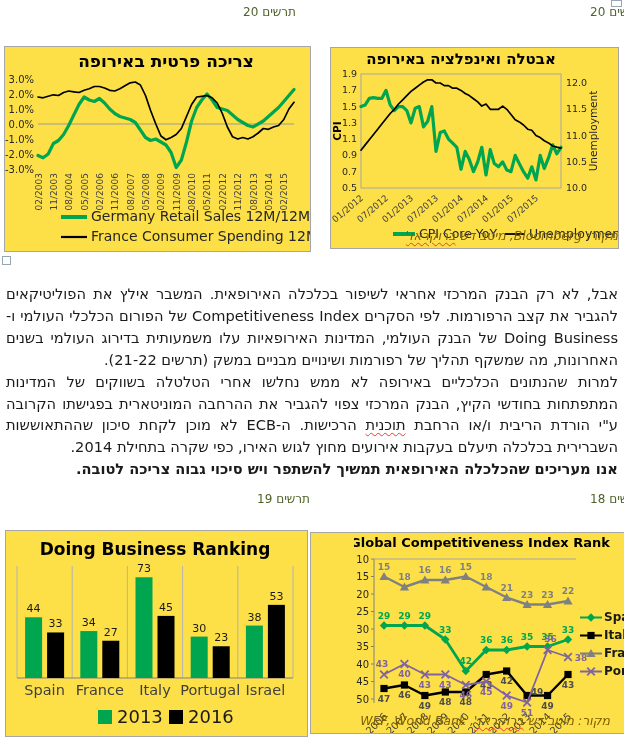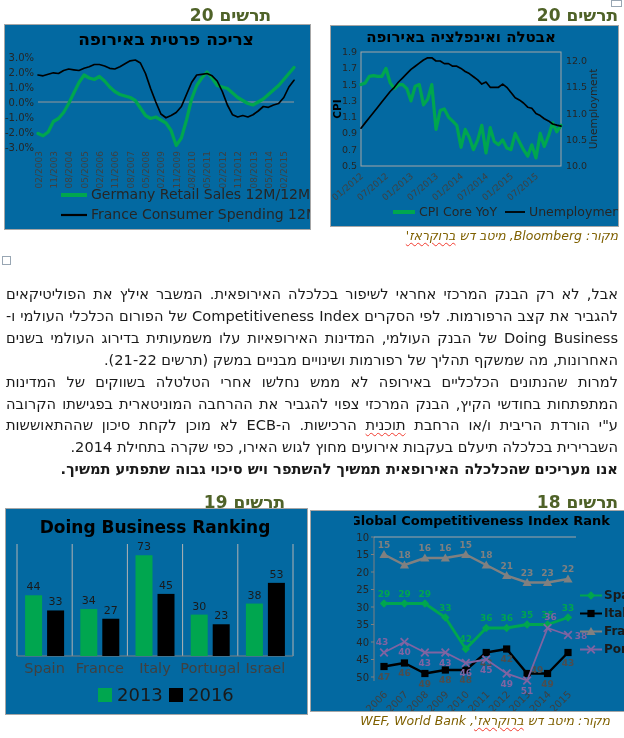--- a/index.html
+++ b/index.html
@@ -1,19 +1,19 @@
 <!DOCTYPE html>
 <html lang="he"><head>
 <meta charset="utf-8">
 <style>
   html,body{margin:0;padding:0;background:#fff;}
   #page{position:relative;width:624px;height:738px;background:#fff;overflow:hidden;
         font-family:"DejaVu Sans","Liberation Sans",sans-serif;}
-  .fig-label{position:absolute;direction:rtl;font-weight:bold;color:#4F6228;font-size:17px;}
-  .chart-box{position:absolute;border:1px solid #a6a6a6;background:#0369a1;}
+  .fig-label{position:absolute;direction:rtl;font-weight:normal;color:#4F6228;font-size:12px;margin-left:25px;}
+  .chart-box{position:absolute;border:1px solid #a6a6a6;background:#fde047;margin-top:22px;}
   svg text{font-family:"DejaVu Sans","Liberation Sans",sans-serif;}
   .source{position:absolute;direction:rtl;text-align:right;font-style:italic;
           color:#7F6000;font-size:12.5px;}
   .body-text{position:absolute;direction:rtl;text-align:justify;font-size:14.6px;
              line-height:21.9px;color:#1a1a1a;}
   .body-text p{margin:0;}
   .concl{font-weight:bold;}
   .miss{text-decoration-line:underline;text-decoration-style:wavy;
         text-decoration-color:#f23b2f;text-decoration-thickness:1px;text-underline-offset:2px;}
   .anchor-sq{position:absolute;border:1px solid #98a6b3;background:#fff;}
@@ -101,21 +101,21 @@
       </svg>
   </div>
 
   <div class="source" style="left:330px;top:228px;width:288px;">מקור: Bloomberg, מיטב דש <span class="miss">ברוקראז'</span></div>
 
   <div class="anchor-sq" style="left:2px;top:256px;width:7px;height:7px;"></div>
 
   <div class="body-text" style="left:6px;top:251px;width:612px;margin-top:32px;">
     <p>אבל, לא רק הבנק המרכזי אחראי לשיפור בכלכלה האירופאית. המשבר אילץ את הפוליטיקאים להגביר את קצב הרפורמות. לפי הסקרים Competitiveness Index של הפורום הכלכלי העולמי ו-Doing Business של הבנק העולמי, המדינות האירופאיות עלו משמעותית בדירוג העולמי בשנים האחרונות, מה שמשקף תהליך של רפורמות ושינויים מבניים במשק (תרשים 21-22).</p>
     <p>למרות שהנתונים הכלכליים באירופה לא ממש נחלשו אחרי הטלטלה בשווקים של המדינות המתפתחות בחודשי הקיץ, הבנק המרכזי צפוי להגביר את ההרחבה המוניטארית בפגישתו הקרובה ע"י הורדת הריבית ו/או הרחבת <span class="miss">תוכנית</span> הרכישות. ה-ECB לא מוכן לקחת סיכון שההתאוששות השברירית בכלכלה תיעלם בעקבות אירועים מחוץ לגוש האירו, כפי שקרה בתחילת 2014.</p>
-    <p class="concl">אנו מעריכים שהכלכלה האירופאית תמשיך להשתפר ויש סיכוי גבוה שתפתיע תמשיך.</p>
+    <p class="concl">אנו מעריכים שהכלכלה האירופאית תמשיך להשתפר ויש סיכוי גבוה צריכה לטובה.</p>
   </div>
 
   <div class="fig-label" style="left:330px;top:492px;width:288px;">תרשים 18</div>
   <div class="fig-label" style="left:0;top:492px;width:285px;">תרשים 19</div>
 
   <div class="chart-box" style="left:5px;top:508px;width:301px;height:205px;">
     <svg id="svg-fig22" width="301" height="205">
         <text x="149" y="24" font-size="17" fill="#000" text-anchor="middle" font-weight="bold">Doing Business Ranking</text>
         <line x1="11" y1="35" x2="11" y2="147" stroke="#b3b3b3"></line>
         <line x1="66.2" y1="35" x2="66.2" y2="147" stroke="#b3b3b3"></line>

